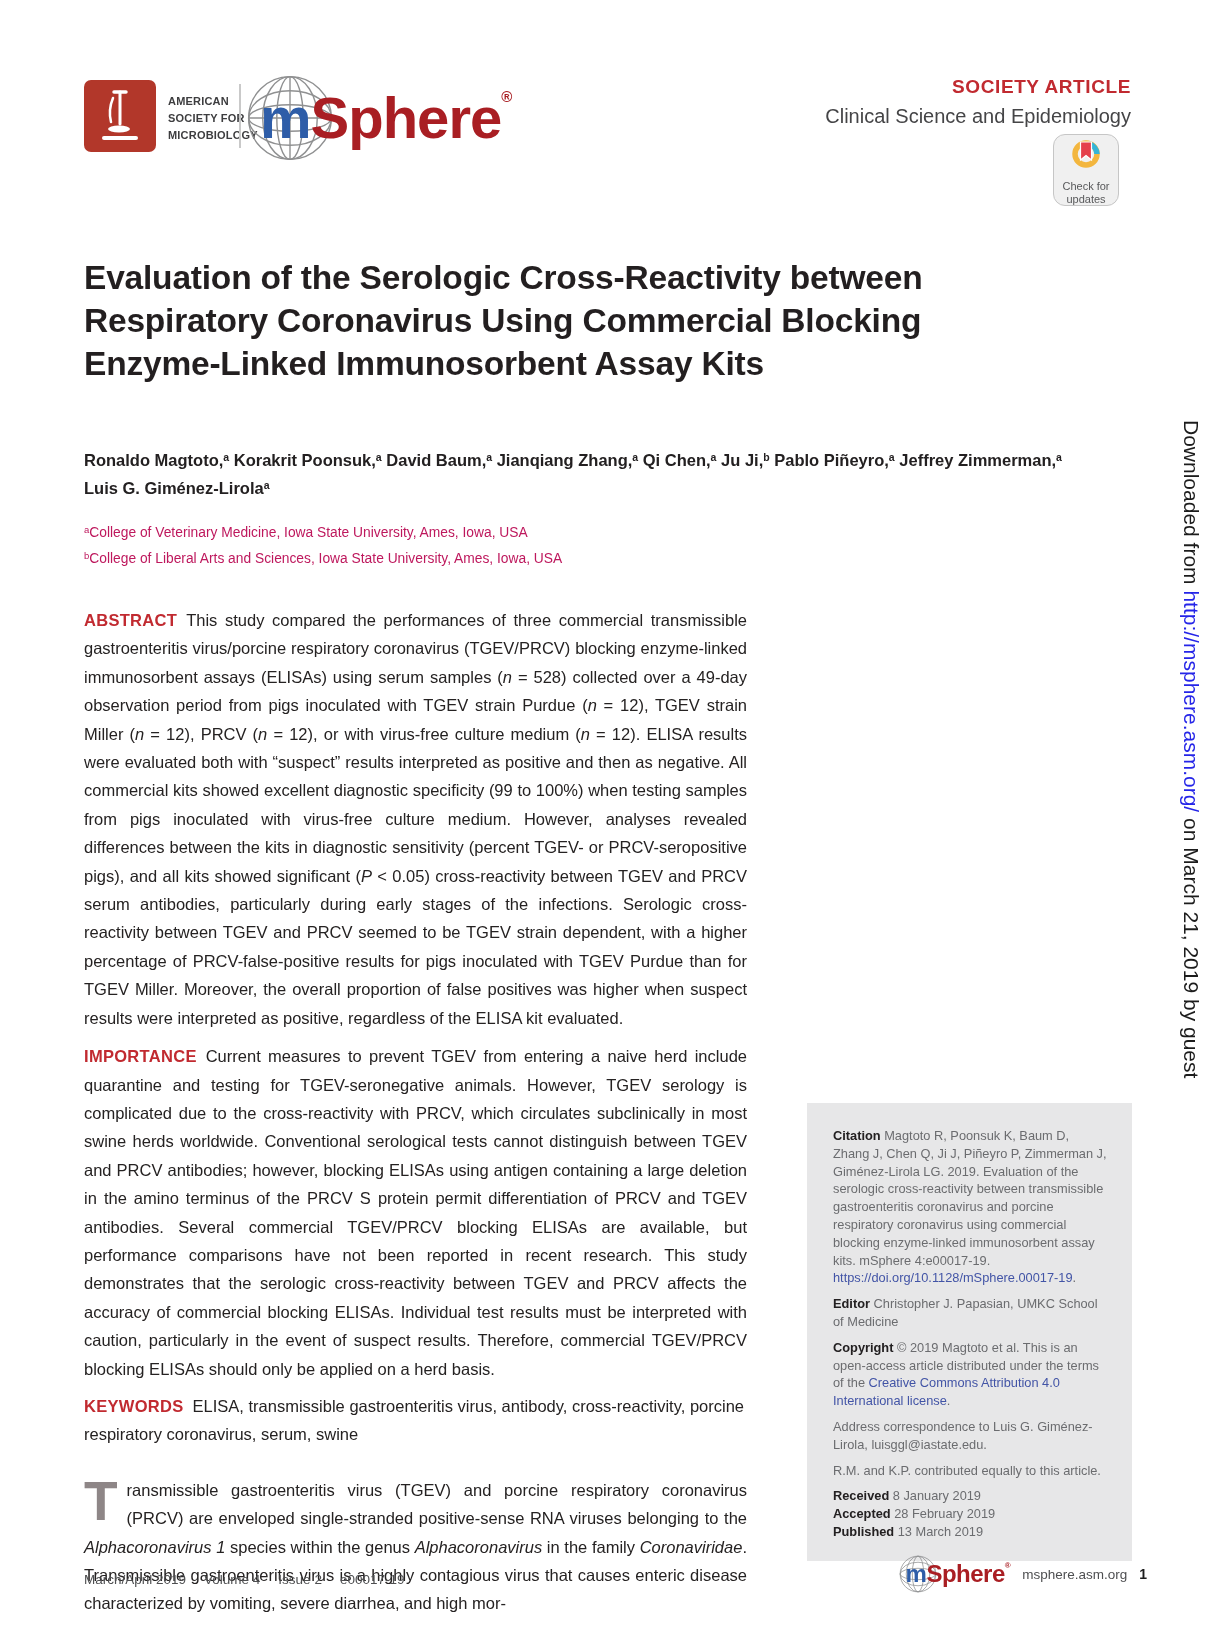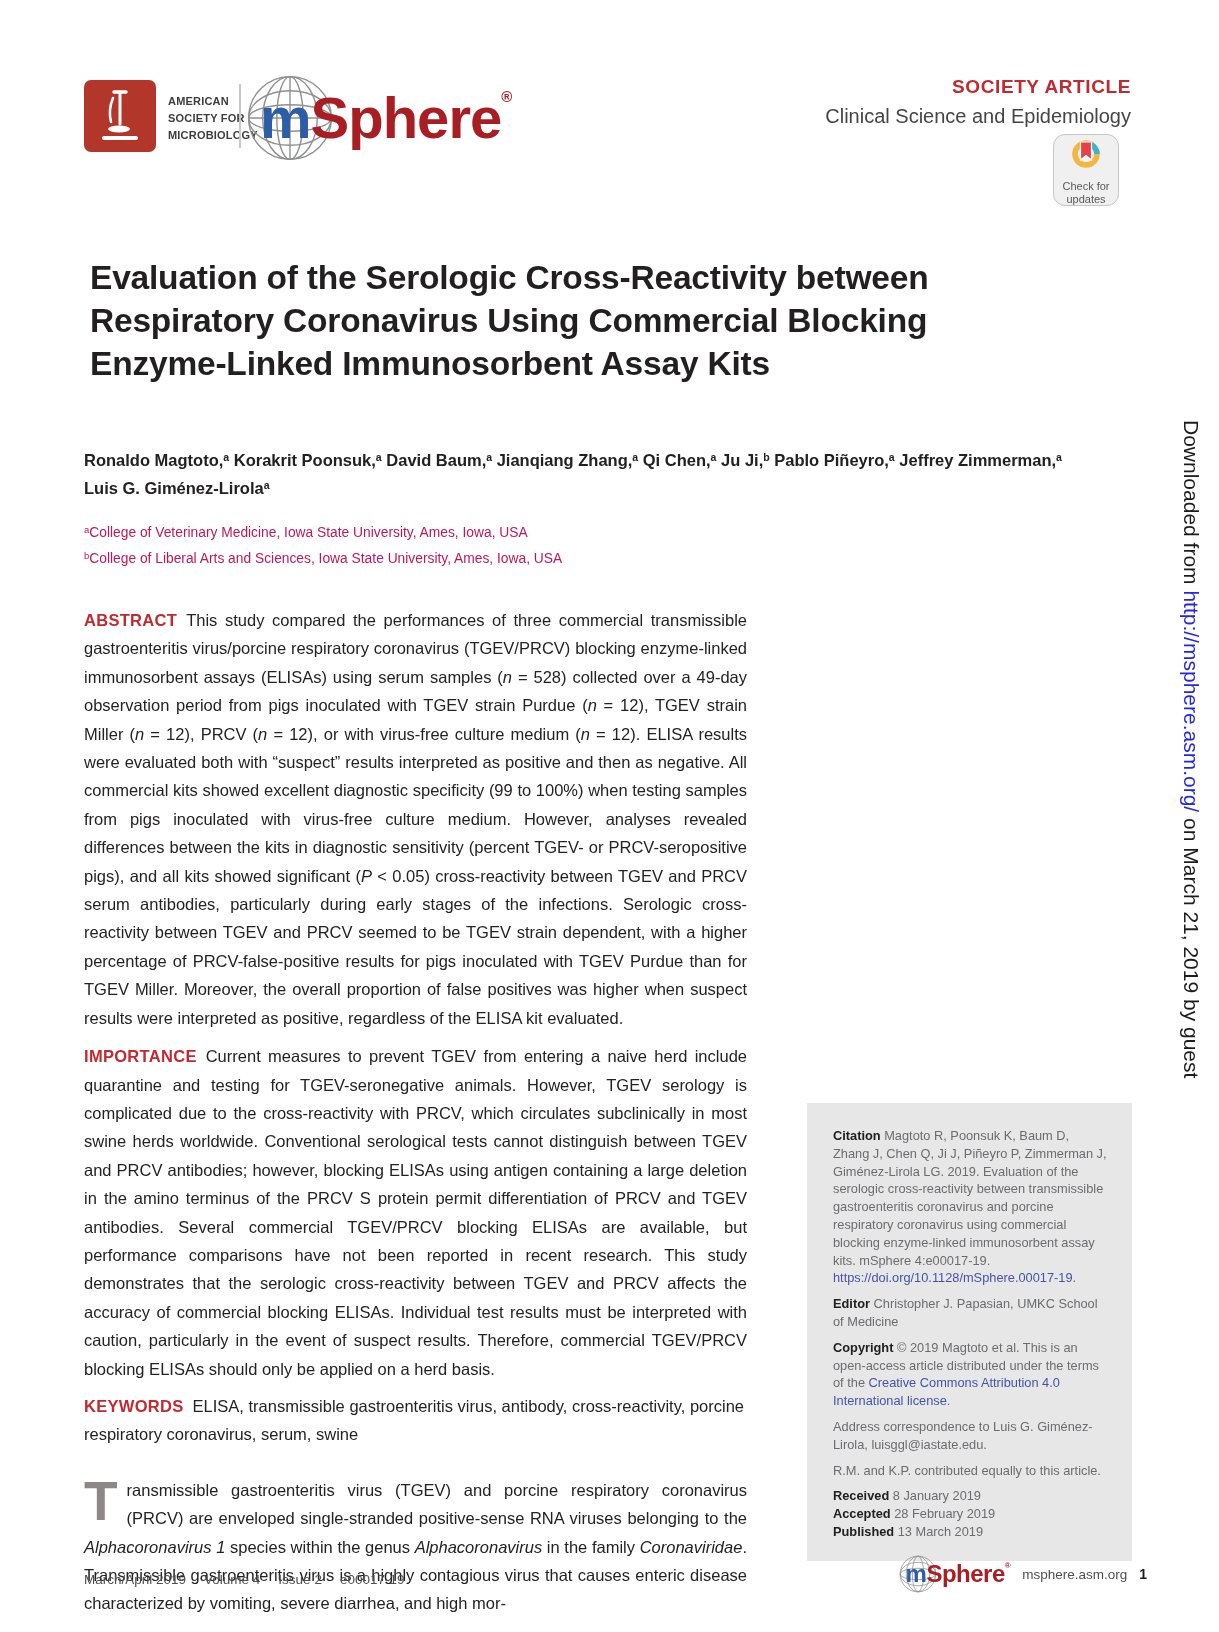--- a/index.html
+++ b/index.html
@@ -19,21 +19,21 @@
   #header-logo{position:absolute;left:260px;top:84px;font-size:58px;letter-spacing:-1px;}
   #header-logo .globe{left:-14px;top:-10px;}
   #header-logo .reg{font-size:15px;top:-36px;}
   .kicker-wrap{position:absolute;right:88px;top:76px;text-align:right;}
   .kicker{font-size:19px;font-weight:bold;color:#c12a30;letter-spacing:.6px;}
   .section-line{font-size:20px;color:#454547;margin-top:7px;}
   .badge{position:absolute;left:1053px;top:134px;width:64px;height:70px;background:#f0f0f0;border:1.5px solid #c6c6c6;border-radius:12px;text-align:center;cursor:pointer;}
   .badge-text{font-size:11px;color:#58595b;line-height:12.5px;margin-top:2px;}
   
   .title{position:absolute;left:84px;top:256px;width:1030px;font-size:33.5px;line-height:43px;font-weight:bold;color:#231f20;letter-spacing:-.2px;}
-  .title span{display:block;margin-left:6px;}
+  .title span{display:block;}
   .authors{position:absolute;left:84px;top:447px;width:1020px;font-size:16.5px;font-weight:bold;line-height:26px;color:#232021;}
   .authors .line{display:block;}
   .sup{font-size:10.5px;position:relative;top:-5.5px;font-weight:bold;}
   .affils{position:absolute;left:84px;top:520px;font-size:13.8px;color:#be185d;line-height:25px;}
   .affils .sup{font-size:9.5px;top:-4px;font-weight:normal;}
   
   .bodycol{position:absolute;left:84px;top:606px;width:663px;font-size:16.5px;line-height:28.4px;color:#252222;}
   .bodycol p{margin:0;text-align:justify;}
   .par-label{color:#c12a30;font-weight:bold;margin-right:9px;letter-spacing:.3px;}
   .p-importance{margin-top:10px !important;}

